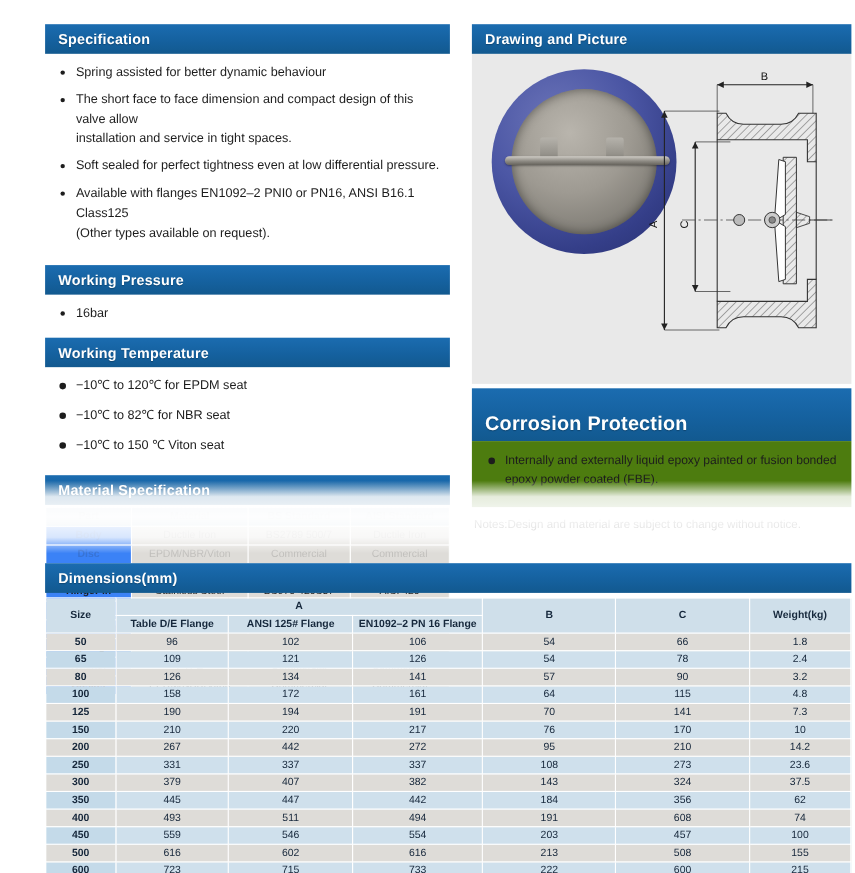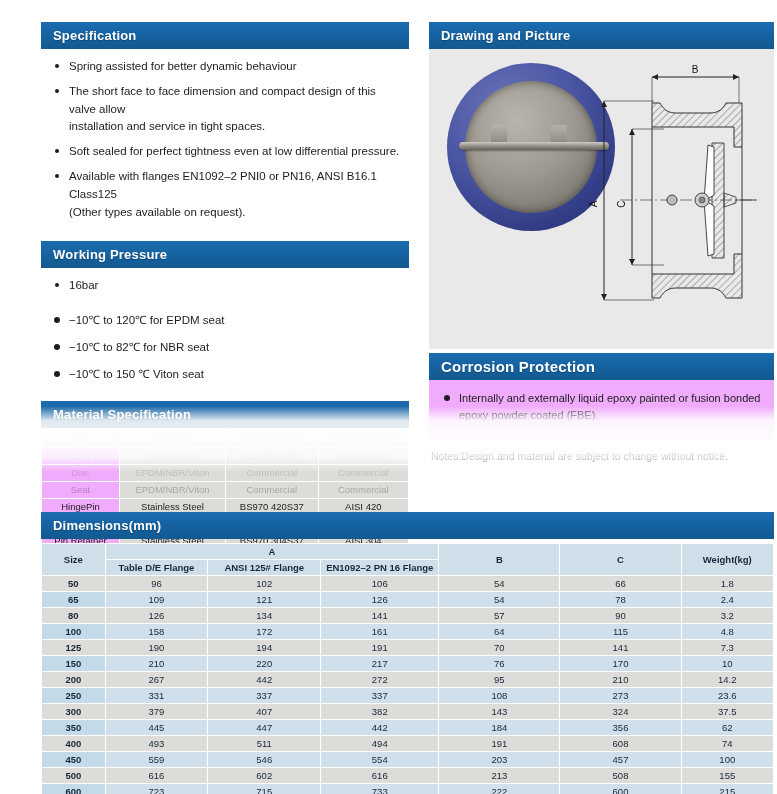--- a/index.html
+++ b/index.html
@@ -17,21 +17,21 @@
   
   .bar {
     background: linear-gradient(to bottom, #1b6cb0 0%, #15619f 55%, #12598f 100%);
     color: #ffffff;
     font-size: 13px;
     font-weight: bold;
     padding: 6px 0 6px 12px;
     letter-spacing: .2px;
     text-shadow: 0 1px 1px rgba(0,0,0,.25);
   }
-  .bar.small { font-size: 15px; padding: 5px 0 5px 12px; }
+  .bar.small { font-size: 18px; padding: 22px 0 5px 12px; }
 
   
   .col-left  { position: absolute; left: 22px;  top: 22px; width: 368px; }
   .col-right { position: absolute; left: 410px; top: 22px; width: 345px; }
 
   
   .blk { background: #ffffff; padding: 9px 4px 6px 4px; }
   ul.bl { list-style: none; margin: 0; padding: 0; }
   ul.bl li {
     position: relative;
@@ -62,22 +62,22 @@
     color: #1d1d1d;
   }
   table.mat td {
     border: 1px solid #ffffff;
     padding: 2.5px 3px;
     text-align: center;
     background: #dedcd8;
     height: 15px;
   }
   table.mat td.part {
-    background: #f0abfc;
-    font-weight: normal;
+    background: #3b82f6;
+    font-weight: bold;
     width: 78px;
     font-size: 9.5px;
   }
   table.mat tr.hdr td { background: #c3d4e2; font-weight: bold; }
   table.mat tr.faded td { color: rgba(40,40,40,.16); }
   table.mat tr.faded2 td { color: rgba(40,40,40,.30); }
 
   
   .wash {
     position: absolute;
@@ -113,21 +113,21 @@
     height: 300px;
     position: relative;
     overflow: hidden;
   }
   .notes {
     font-size: 10.5px;
     color: #1d1d1d;
     margin-top: 10px;
     padding-left: 2px;
   }
-  .cp-body { background: #f0abfc; padding: 10px 6px 14px 6px; }
+  .cp-body { background: #4d7c0f; padding: 10px 6px 14px 6px; }
   .cp-body ul.bl li { font-size: 11px; margin-bottom: 2px; }
 
   
   .dim-wrap { position: absolute; left: 22px; top: 512px; width: 733px; }
   table.dim {
     width: 733px;
     border-collapse: collapse;
     font-size: 9.5px;
     color: #15263a;
     margin-top: 4px;
@@ -213,20 +213,21 @@
 
     <div class="bar" style="margin-top:6px">Working Pressure</div>
     <div class="blk" style="padding-bottom:2px">
       <ul class="bl">
         <li>
           <span>16bar</span>
         </li>
       </ul>
     </div>
 
+    <div class="bar" style="margin-top:4px">Working Temperature</div>
     <div class="blk">
       <ul class="bl big">
         <li>
           <span>−10℃ to 120℃ for EPDM seat</span>
         </li>
         <li>
           <span>−10℃ to 82℃ for NBR seat</span>
         </li>
         <li>
           <span>−10℃ to 150 ℃ Viton seat</span>

